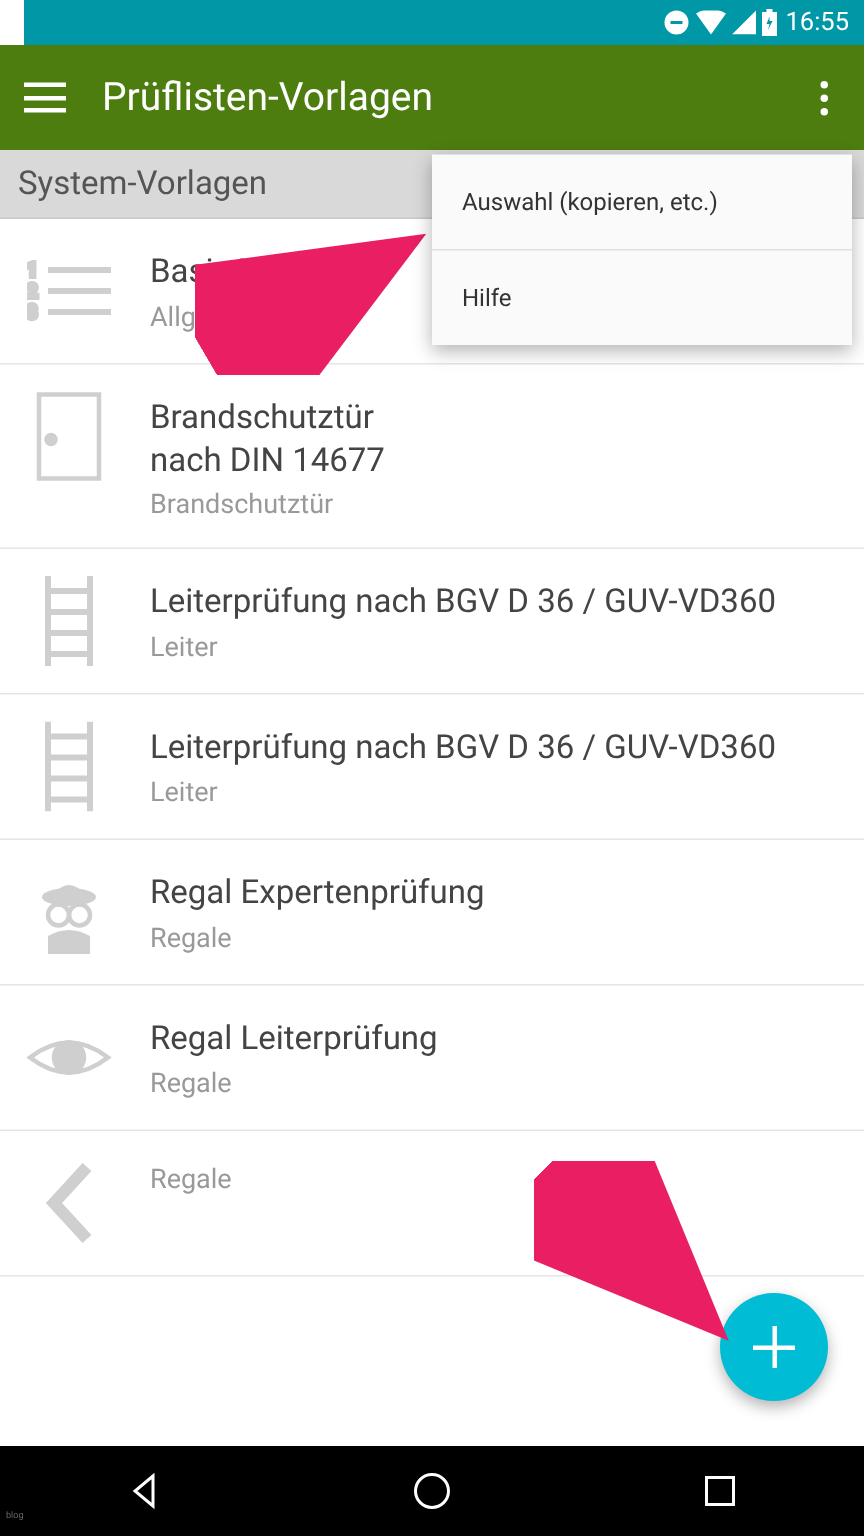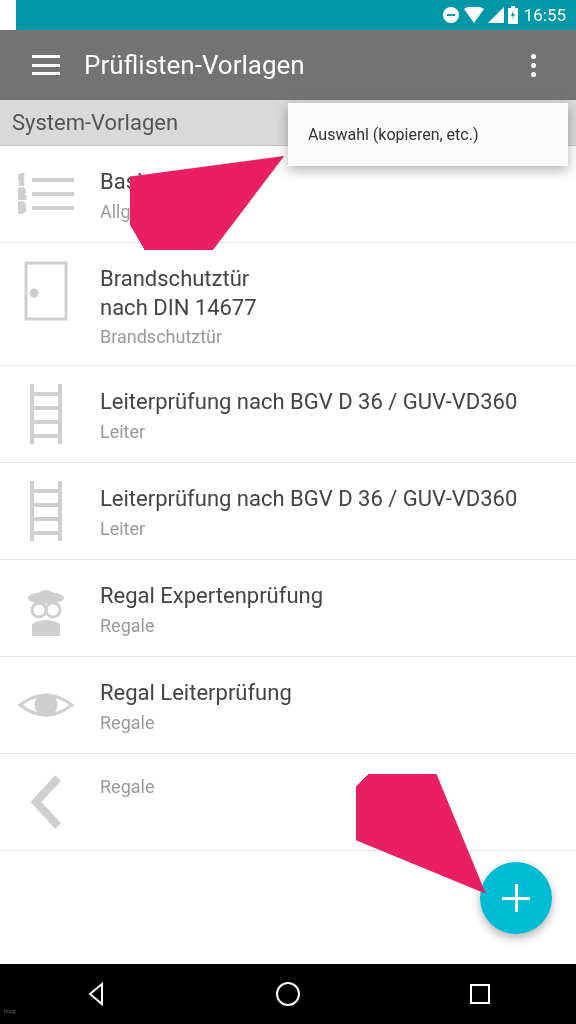--- a/index.html
+++ b/index.html
@@ -1,21 +1,21 @@
 <!DOCTYPE html>
 <html><head>
 <meta charset="utf-8">
 <style>
 * { margin: 0; padding: 0; box-sizing: border-box; font-family: Roboto, Arial, sans-serif; }
 body { width: 576px; height: 1024px; background: #fff; position: relative; overflow: hidden; }
 
 .status-bar { height: 30px; background: #0097a7; color: #fff; display: flex; justify-content: flex-end; align-items: center; padding: 0 10px; font-size: 17px; gap: 6px; margin-left: 16px; }
 .status-bar .icons { display: flex; align-items: center; gap: 4px; }
 
-.app-bar { height: 70px; background: #737373; display: flex; align-items: center; padding: 0 32px; color: #fff; }
+.app-bar { height: 70px; background: #4d7c0f; display: flex; align-items: center; padding: 0 16px; color: #fff; }
 .hamburger { width: 28px; height: 20px; display: flex; flex-direction: column; justify-content: space-between; margin-right: 24px; cursor: pointer; }
 .hamburger span { height: 3px; background: #fff; }
 .app-title { font-size: 26px; font-weight: 400; flex: 1; }
 .more-btn { display: flex; flex-direction: column; gap: 4px; padding: 8px; cursor: pointer; }
 .more-btn span { width: 5px; height: 5px; background: #fff; border-radius: 50%; }
 
 .section-header { background: #d9d9d9; padding: 10px 12px; font-size: 22px; color: #555; border-bottom: 1px solid #c8c8c8; }
 
 .list { background: #fff; }
 .list-item { display: flex; align-items: flex-start; padding: 18px 16px; border-bottom: 1px solid #e5e5e5; }
@@ -187,20 +187,21 @@
         </svg>
     </div>
     <div class="item-text">
         <div class="item-sub">Regale</div>
       </div>
   </div>
 </div>
 
 <div class="popup-menu">
   <div class="popup-item">Auswahl (kopieren, etc.)</div>
+  <div class="popup-item">Hilfe</div>
 </div>
 
 <div class="arrow arrow1">
   <svg width="160" height="100" viewBox="0 0 160 100">
       <defs>
         <marker id="ah1" markerWidth="14" markerHeight="14" refX="10" refY="5" orient="auto">
           <path d="M0,0 L12,5 L0,10 Z" fill="#e91e63"></path>
         </marker>
       </defs>
       <line x1="10" y1="90" x2="130" y2="20" stroke="#e91e63" stroke-width="14" marker-end="url(#ah1)"></line>

